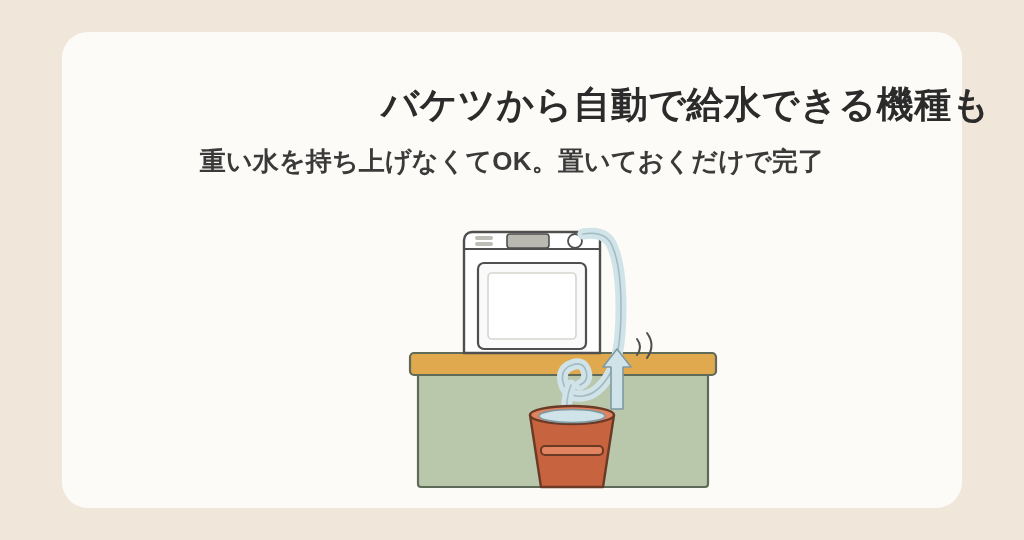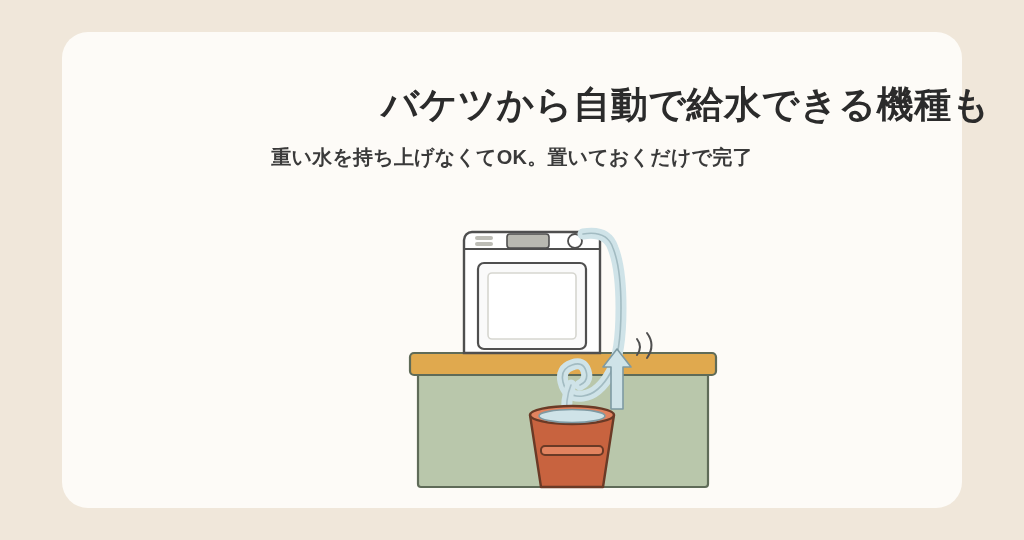--- a/index.html
+++ b/index.html
@@ -40,21 +40,21 @@
     color: #2b2b2b;
     font-family: "Liberation Sans", sans-serif;
     margin-left: 28px;
   }
   #subtitle {
     position: absolute;
     left: 0;
     top: 112px;
     width: 900px;
     text-align: center;
-    font-size: 20px;
+    font-size: 26px;
     font-weight: bold;
     color: #3a3a3a;
     letter-spacing: 0.2px;
     font-family: "Liberation Sans", sans-serif;
   }
   #illustration {
     position: absolute;
     left: 230px;
     top: 155px;
     width: 440px;

